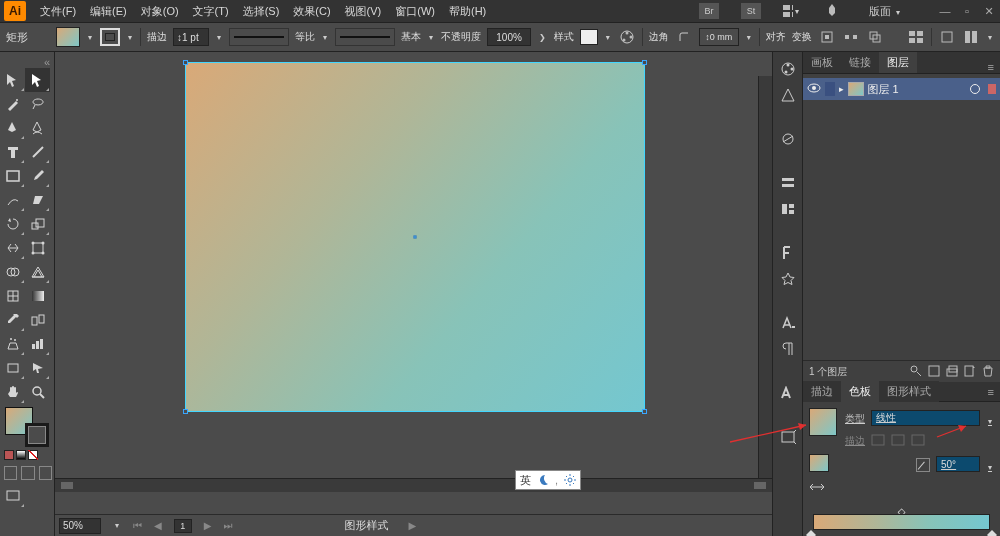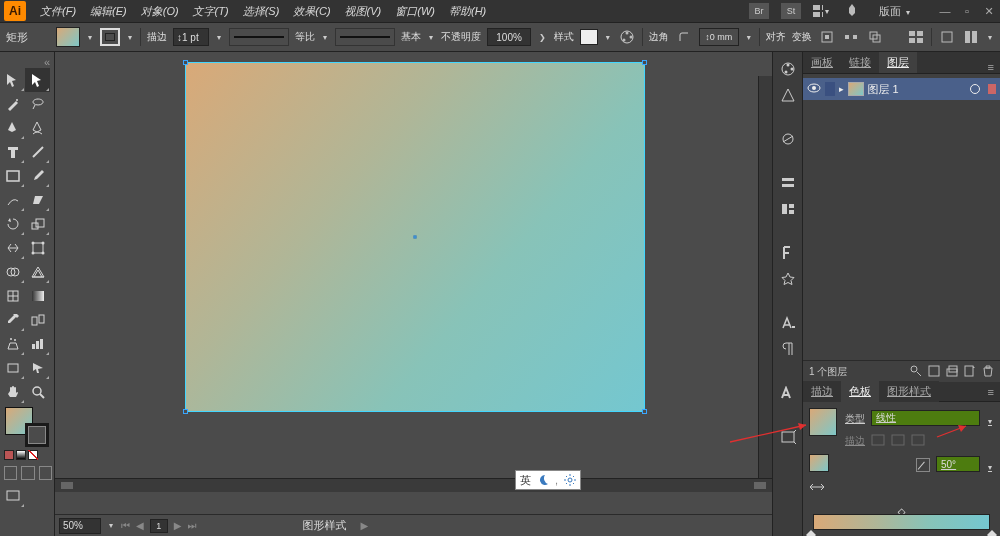--- a/index.html
+++ b/index.html
@@ -1,22 +1,22 @@
 <!DOCTYPE html>
 <html><head>
 <meta charset="utf-8">
 <style>
 * { margin: 0; padding: 0; box-sizing: border-box; font-family: "Microsoft YaHei", sans-serif; user-select: none; }
 body { background: #333333; width: 1000px; height: 536px; overflow: hidden; color: #cccccc; font-size: 11px; position: relative; }
 
 
 .menubar { height: 22px; background: #333333; display: flex; align-items: center; padding: 0 4px; gap: 2px; }
 .ai-logo { width: 22px; height: 20px; background: #ff8a00; color: #3a1a00; font-weight: bold; display: flex; align-items: center; justify-content: center; font-size: 12px; border-radius: 2px; margin-right: 6px; }
-.menu-item { padding: 2px 6px; color: #d8d8d8; cursor: default; font-style: italic; }
-.menu-right { margin-left: auto; display: flex; align-items: center; gap: 12px; }
+.menu-item { padding: 2px 6px; color: #d8d8d8; cursor: default; }
+.menu-right { margin-left: auto; display: flex; align-items: center; gap: 22px; }
 .mr-btn { width: 20px; height: 16px; background: #555; display: flex; align-items: center; justify-content: center; font-size: 9px; color: #ccc; }
 .boxes-icon svg { fill: #ccc; }
 .layout-label { padding: 0 6px; color: #ccc; }
 .adobe-search { background: #2a2a2a; height: 18px; width: 120px; display: flex; align-items: center; padding: 0 4px; color: #888; font-size: 10px; border: 1px solid #222; }
 .win-ctrl { display: flex; gap: 8px; margin-left: 8px; }
 .win-ctrl span { width: 14px; height: 14px; display: flex; align-items: center; justify-content: center; color: #aaa; }
 
 
 .controlbar { height: 30px; background: #4a4a4a; border-top: 1px solid #222; border-bottom: 1px solid #222; display: flex; align-items: center; padding: 0 6px; gap: 6px; }
 .ctrl-label { color: #ddd; font-size: 11px; }
@@ -60,38 +60,38 @@
 .doctab-row { height: 24px; background: #333; display: flex; align-items: center; }
 .dtab-spacer { width: 10px; }
 .doctab { height: 22px; background: #4b4b4b; display: flex; align-items: center; padding: 0 8px; gap: 6px; color: #ddd; font-size: 11px; border-top: 1px solid #222; }
 .doctab .close { color: #aaa; font-size: 11px; }
 .canvas-area { flex: 1; background: #4b4b4b; position: relative; overflow: hidden; }
 .artboard { position: absolute; left: 130px; top: 10px; width: 460px; height: 350px; background: linear-gradient(130deg, #d9a978 0%, #b0b697 35%, #88c3b8 65%, #74c7d0 100%); border: 1px solid #42d6ff; }
 .sel-handle { position: absolute; width: 5px; height: 5px; background: #4b4b4b; border: 1px solid #3aa6ff; }
 .sh-tl { left: -3px; top: -3px; } .sh-tr { right: -3px; top: -3px; }
 .sh-bl { left: -3px; bottom: -3px; } .sh-br { right: -3px; bottom: -3px; }
 .sh-c { left: 50%; top: 50%; transform: translate(-50%,-50%); width:3px; height:3px; border-color:#3aa6ff; }
-.statusbar { height: 22px; background: #4b4b4b; border-top: 1px solid #2a2a2a; display: flex; align-items: center; padding: 0 4px; gap: 6px; }
+.statusbar { height: 22px; background: #4b4b4b; border-top: 1px solid #2a2a2a; display: flex; align-items: center; padding: 0 4px; gap: 12px; }
 .zoom-dd { width: 42px; height: 16px; background: #333; border: 1px solid #222; color: #ddd; display: flex; align-items: center; padding: 0 3px; font-size: 10px; }
 .nav-arr { color: #888; font-size: 10px; }
 .page-n { width: 18px; height: 14px; background: #333; border: 1px solid #222; color: #ddd; font-size: 9px; display: flex; align-items: center; justify-content: center; }
 .tool-name { margin-left: 100px; color: #ddd; }
 .ime-panel { position: absolute; left: 460px; bottom: 24px; height: 20px; background: #fff; border: 1px solid #888; display: flex; align-items: center; padding: 0 4px; gap: 6px; color: #333; font-size: 11px; }
 .ime-panel svg { fill: #3a7abf; }
 
 
 .vstrip { width: 30px; background: #3c3c3c; border-left: 1px solid #222; display: flex; flex-direction: column; align-items: center; padding-top: 6px; gap: 4px; }
 .vstrip-sep { height: 14px; }
 .vic { width: 22px; height: 22px; display: flex; align-items: center; justify-content: center; }
 .vic svg { fill: #ccc; }
 
 
 .panels { width: 198px; background: #404040; border-left: 1px solid #222; display: flex; flex-direction: column; }
 .panel-tabs { height: 22px; display: flex; align-items: flex-end; background: #333; border-bottom: 1px solid #222; }
-.ptab { padding: 3px 8px; color: #aaa; font-size: 11px; background: #333; text-decoration: underline; }
+.ptab { padding: 3px 8px; color: #aaa; font-size: 11px; background: #333; }
 .ptab.active { background: #404040; color: #eee; }
 .ptab-menu { margin-left: auto; padding: 0 6px; color: #aaa; }
 
 .layer-row { height: 22px; display: flex; align-items: center; gap: 4px; padding: 0 4px; background: #4a608a; }
 .lr-eye svg { fill: #eee; }
 .lr-tog { width: 10px; height: 14px; background: #3a5080; }
 .lr-exp { color: #eee; font-size: 9px; }
 .lr-th { width: 16px; height: 14px; background: linear-gradient(135deg,#d9a978,#7ec7c8); border: 1px solid #aaa; }
 .lr-name { color: #eee; }
 .lr-target { margin-left: auto; width: 10px; height: 10px; border: 1px solid #eee; border-radius: 50%; }
@@ -103,21 +103,21 @@
 .lf-icons svg { fill: #bbb; }
 
 .mid-tabs { height: 20px; display: flex; align-items: center; background: #333; border-bottom: 1px solid #222; }
 
 .tabs3 { height: 20px; display: flex; align-items: center; background: #333; }
 .gradient-body { padding: 6px; }
 .gbox { display: flex; gap: 8px; margin-bottom: 6px; }
 .gbig { width: 28px; height: 28px; background: linear-gradient(135deg,#d9a978,#7ec7c8); border: 1px solid #222; }
 .gline { display: flex; align-items: flex-end; gap: 6px; height: 18px; text-decoration: underline; }
 .glabel { font-size: 10px; color: #bbb; }
-.gval { width: 60px; height: 16px; background: #4d7c0f; border: 1px solid #222; display: flex; align-items: center; padding: 0 4px; font-size: 10px; color: #ddd; }
+.gval { width: 60px; height: 16px; background: #0c4a6e; border: 1px solid #222; display: flex; align-items: center; padding: 0 4px; font-size: 10px; color: #ddd; }
 .gsmall { width: 20px; height: 18px; background: linear-gradient(135deg,#d9a978,#7ec7c8); border: 1px solid #222; }
 .angle-ic { width: 14px; height: 14px; border: 1px solid #888; position: relative; }
 .angle-ic::before { content:""; position:absolute; left:1px; bottom:1px; width:10px; height:1px; background:#ccc; transform-origin:left; transform:rotate(-50deg); }
 .gramp-wrap { position: relative; margin-top: 20px; padding: 0 4px; }
 .gramp-mid { position: absolute; top: -8px; left: 50%; transform: translateX(-50%); color: #eee; font-size: 10px; }
 .gramp { height: 16px; background: linear-gradient(90deg, #d9a978 0%, #b0b697 35%, #88c3b8 65%, #74c7d0 100%); border: 1px solid #222; position: relative; }
 .gstop { position: absolute; bottom: -10px; width: 10px; height: 10px; }
 .gstop svg { fill: #ddd; }
 .gstop.l { left: -3px; } .gstop.r { right: -3px; }
 

